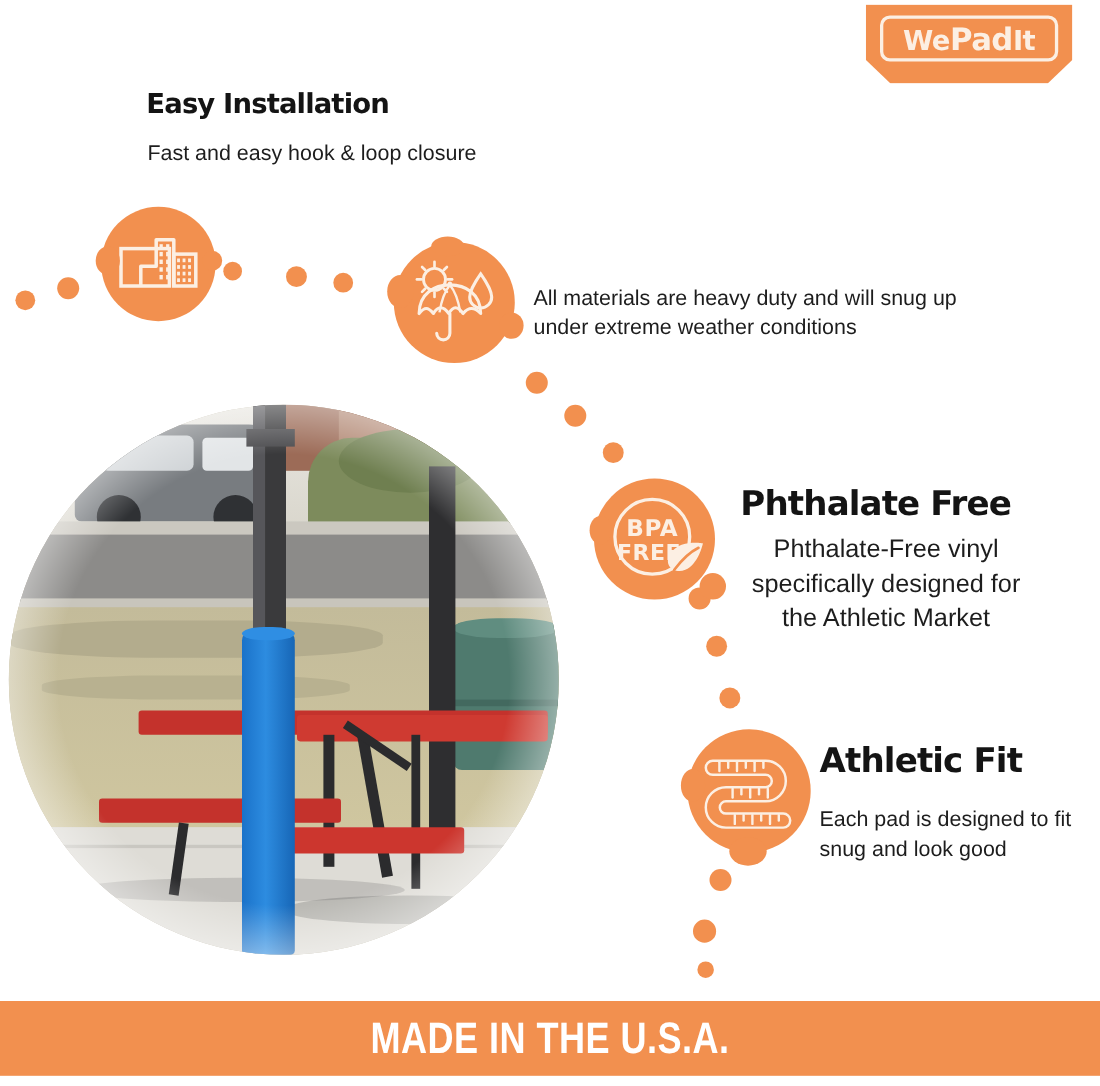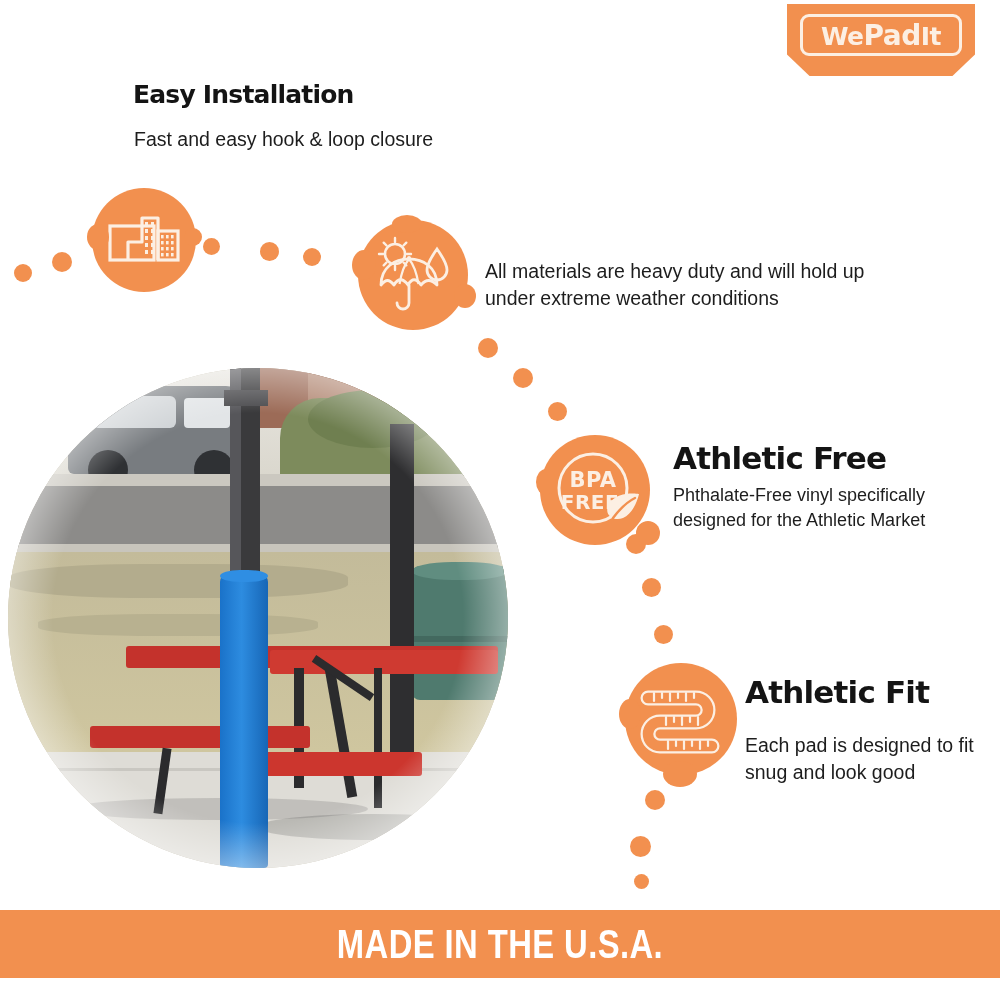--- a/index.html
+++ b/index.html
@@ -61,21 +61,21 @@
     font-family: "Liberation Sans", sans-serif;
   }
 
   #t1 { left: 133px; top: 80px;  font-size: 25px; }
   #d1 { left: 134px; top: 126px; font-size: 19.5px; width: 420px; }
 
   #t2 { left: 485px; top: 215px; font-size: 31px; }
   #d2 { left: 485px; top: 258px; font-size: 19.5px; width: 430px; }
 
   #t3 { left: 673px; top: 440px; font-size: 31px; }
-  #d3 { left: 673px; top: 483px; font-size: 18px; width: 265px; }
+  #d3 { left: 673px; top: 483px; font-size: 23px; width: 265px; text-align: center; }
 
   #t4 { left: 745px; top: 674px; font-size: 31px; }
   #d4 { left: 745px; top: 732px; font-size: 19.5px; width: 230px; }
 
   
   .icon-circle {
     position: absolute;
     border-radius: 50%;
     background: #F2904F;
     display: flex; align-items: center; justify-content: center;
@@ -232,21 +232,21 @@
         <rect x="53" y="35" width="2.6" height="3.4"></rect>
           <rect x="58" y="35" width="2.6" height="3.4"></rect>
           <rect x="63" y="35" width="2.6" height="3.4"></rect>
         <rect x="53" y="41" width="2.6" height="3.4"></rect>
           <rect x="58" y="41" width="2.6" height="3.4"></rect>
           <rect x="63" y="41" width="2.6" height="3.4"></rect>
       </g>
     </svg>
   </div>
 
-  <p class="feat-desc" id="d2">All materials are heavy duty and will hold up under extreme weather conditions</p>
+  <p class="feat-desc" id="d2">All materials are heavy duty and will snug up under extreme weather conditions</p>
 
   <div class="icon-circle" id="ic2">
     <div class="blob-bump" style="left:-6px; top:30px; width:24px; height:30px;"></div>
     <div class="blob-bump" style="left:96px; top:64px; width:22px; height:24px;"></div>
     <div class="blob-bump" style="left:34px; top:-5px; width:30px; height:18px;"></div>
     <svg class="icon-svg" width="84" height="80" viewBox="0 0 84 80" fill="none" aria-hidden="true">
 
       <circle cx="24" cy="19" r="10" stroke="#FCEFE3" stroke-width="2.6" fill="none"></circle>
       <g stroke="#FCEFE3" stroke-width="2.4" stroke-linecap="round">
         <line x1="24" y1="3" x2="24" y2="7"></line>
@@ -264,21 +264,21 @@
       <path d="M10 50 C10 32 24 24 38 24 C52 24 66 32 66 50 C60 44 55 44 50 50 C45 43 41 43 37 50 C32 43 27 43 23 50 C18 44 15 44 10 50 Z" stroke="#FCEFE3" stroke-width="2.8" fill="none" stroke-linejoin="round"></path>
 
       <path d="M38 24 C33 30 30 40 28.5 49" stroke="#FCEFE3" stroke-width="2.2" fill="none"></path>
       <path d="M38 24 C43 30 46 40 47.5 49" stroke="#FCEFE3" stroke-width="2.2" fill="none"></path>
 
       <path d="M38 50 V68 a6 6 0 0 1 -12 0" stroke="#FCEFE3" stroke-width="2.8" fill="none" stroke-linecap="round"></path>
       <circle cx="38" cy="23" r="2" fill="#FCEFE3"></circle>
     </svg>
   </div>
 
-  <h2 class="feat-title" id="t3">Athletic Free</h2>
+  <h2 class="feat-title" id="t3">Phthalate Free</h2>
   <p class="feat-desc" id="d3">Phthalate-Free vinyl specifically designed for the Athletic Market</p>
 
   <div class="icon-circle" id="ic3">
     <div class="blob-bump" style="left:-4px; top:34px; width:20px; height:26px;"></div>
     <div class="blob-bump" style="left:96px; top:86px; width:24px; height:24px;"></div>
     <svg class="icon-svg" width="96" height="96" viewBox="0 0 96 96" fill="none" aria-hidden="true">
       <circle cx="46" cy="46" r="34" stroke="#FCEFE3" stroke-width="3" fill="none"></circle>
       <text x="46" y="45" text-anchor="middle" fill="#FCEFE3" font-family="DejaVu Sans, sans-serif" font-size="21" font-weight="bold" letter-spacing="0.5">BPA</text>
       <text x="43" y="67" text-anchor="middle" fill="#FCEFE3" font-family="DejaVu Sans, sans-serif" font-size="20" font-weight="bold" letter-spacing="0.5">FREE</text>
 

